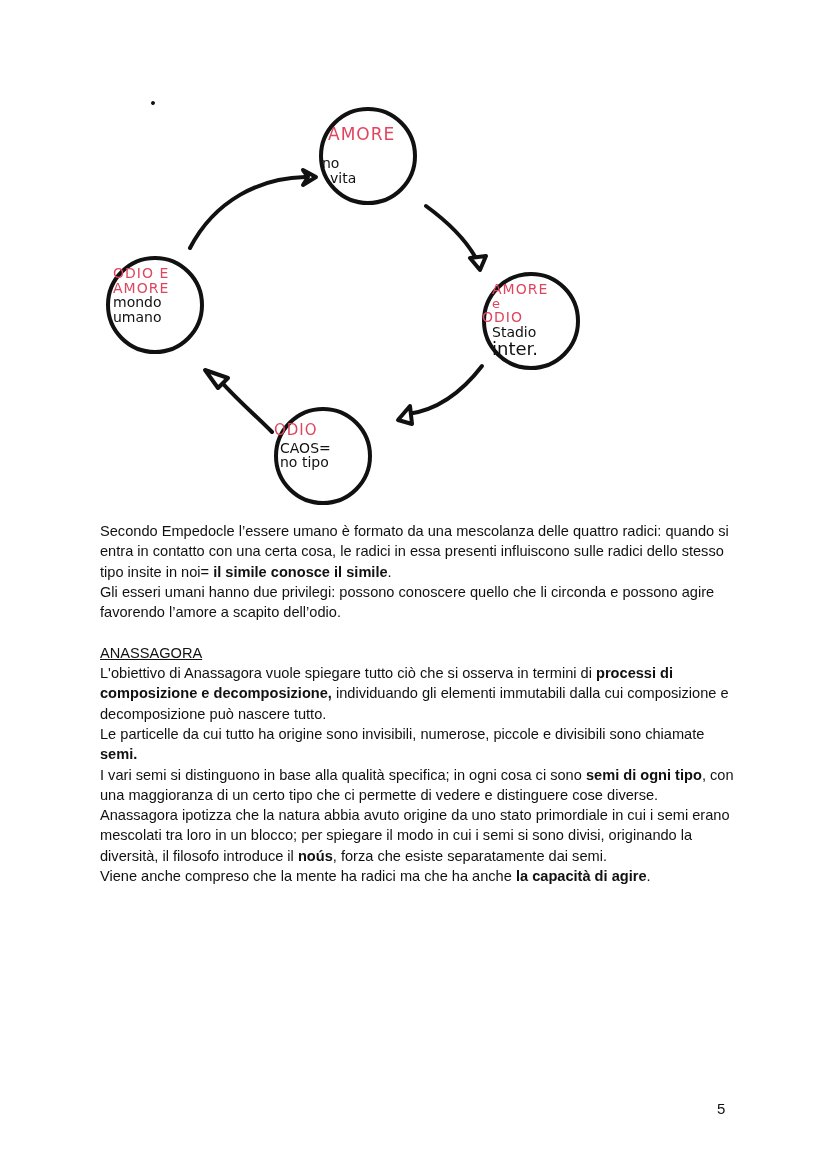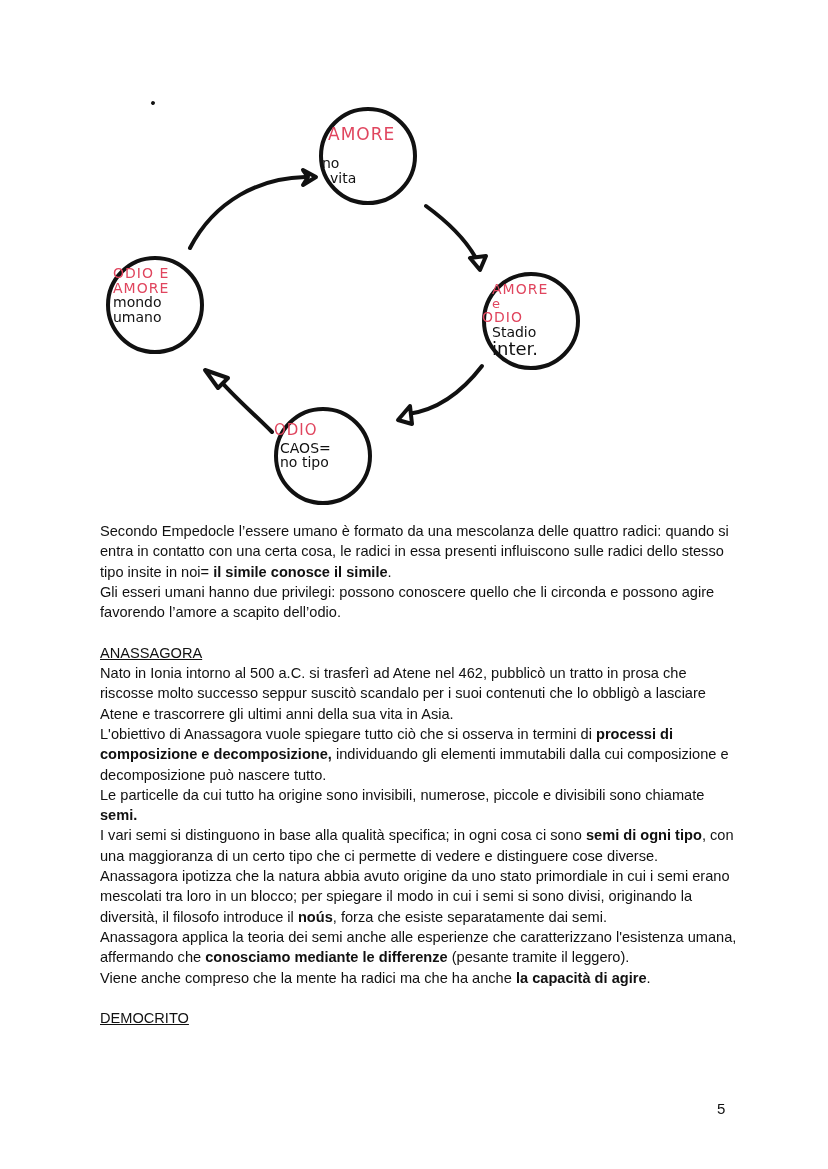--- a/index.html
+++ b/index.html
@@ -73,24 +73,21 @@
     <div class="blk" style="font-size:14px; margin-top:2px;">CAOS=</div>
     <div class="blk" style="font-size:14px;">no tipo</div>
   </div>
 </div>
 
 <div class="text-block" style="top:521px;">
   <p><span>Secondo Empedocle l’essere umano è formato da una mescolanza delle quattro radici: quando si entra in contatto con una certa cosa, le radici in essa presenti influiscono sulle radici dello stesso tipo insite in noi= </span><b>il simile conosce il simile</b><span>.</span></p>
   <p>Gli esseri umani hanno due privilegi: possono conoscere quello che li circonda e possono agire favorendo l’amore a scapito dell’odio.</p>
   <div class="spacer"></div>
   <p class="heading">ANASSAGORA</p>
-  <p>Nato in Ionia intorno al 500 a.C. si trasferì ad Atene nel 462, pubblicò un tratto in prosa che riscosse molto successo seppur suscitò scandalo per i suoi contenuti che lo obbligò a lasciare Atene e trascorrere gli ultimi anni della sua vita in Asia.</p>
   <p><span>L'obiettivo di Anassagora vuole spiegare tutto ciò che si osserva in termini di </span><b>processi di composizione e decomposizione,</b><span> individuando gli elementi immutabili dalla cui composizione e decomposizione può nascere tutto.</span></p>
   <p><span>Le particelle da cui tutto ha origine sono invisibili, numerose, piccole e divisibili sono chiamate </span><b>semi.</b></p>
   <p><span>I vari semi si distinguono in base alla qualità specifica; in ogni cosa ci sono </span><b>semi di ogni tipo</b><span>, con una maggioranza di un certo tipo che ci permette di vedere e distinguere cose diverse.</span></p>
   <p><span>Anassagora ipotizza che la natura abbia avuto origine da uno stato primordiale in cui i semi erano mescolati tra loro in un blocco; per spiegare il modo in cui i semi si sono divisi, originando la diversità, il filosofo introduce il </span><b>noús</b><span>, forza che esiste separatamente dai semi.</span></p>
-  <p><span>Anassagora applica la teoria dei semi anche alle esperienze che caratterizzano l'esistenza umana, affermando che </span><b>conosciamo mediante le differenze</b><span> (pesante tramite il leggero).</span></p>
   <p><span>Viene anche compreso che la mente ha radici ma che ha anche </span><b>la capacità di agire</b><span>.</span></p>
   <div class="spacer"></div>
-  <p class="heading">DEMOCRITO</p>
 </div>
 
 <div class="page-num">5</div>
 
 </body></html>

